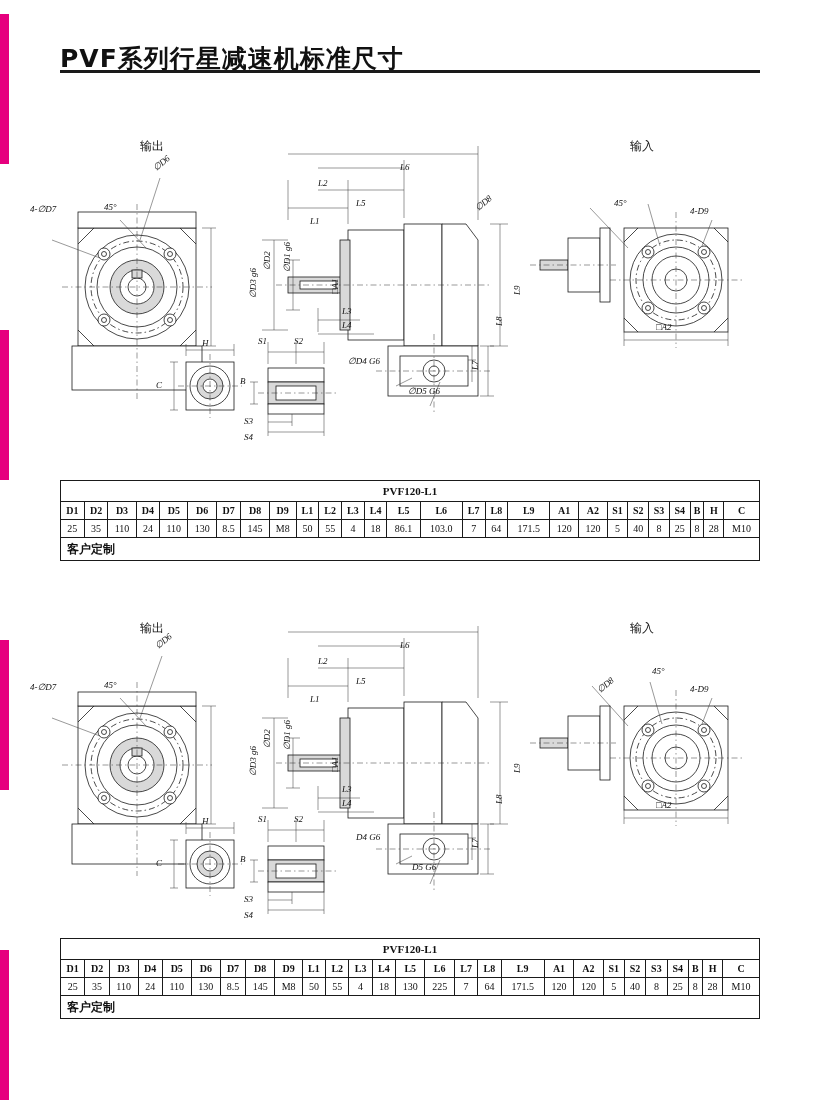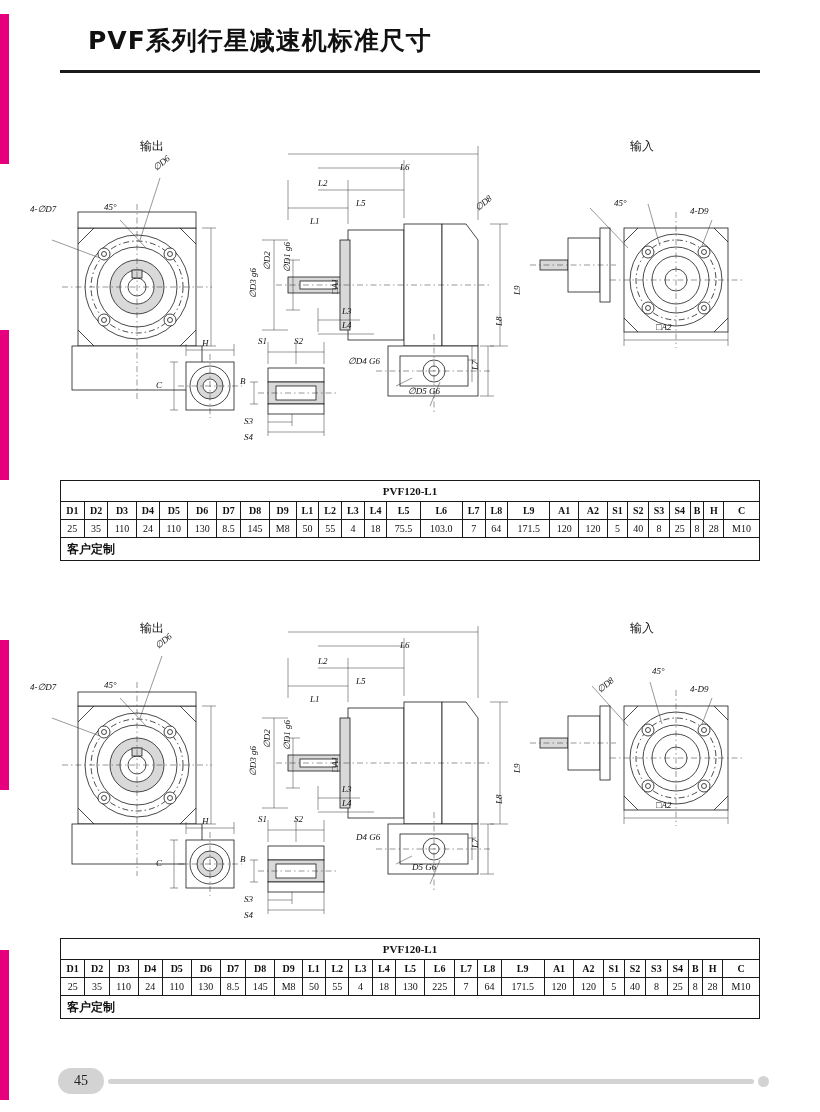--- a/index.html
+++ b/index.html
@@ -14,21 +14,21 @@
   
   .bleed{position:absolute;left:0;width:9px;background:#e6007e;}
   .bleed.b1{top:14px;height:150px;}
   .bleed.b2{top:330px;height:150px;}
   .bleed.b3{top:640px;height:150px;}
   .bleed.b4{top:950px;height:150px;}
 
   .page{position:absolute;left:0;top:0;width:820px;height:1112px;}
 
   
-  .title-wrap{position:absolute;left:60px;top:24px;width:700px;margin-left:28px;}
+  .title-wrap{position:absolute;left:60px;top:42px;width:700px;}
   .title{
     font-size:25px;font-weight:bold;letter-spacing:1px;
     font-family:"DejaVu Sans","Liberation Sans",sans-serif;
   }
   .title-rule{
     position:absolute;left:60px;top:70px;width:700px;height:3px;background:#1a1a1a;
   }
 
   
   .block{position:absolute;left:0;width:820px;}
@@ -350,21 +350,21 @@
       <td>24</td>
       <td>110</td>
       <td>130</td>
       <td>8.5</td>
       <td>145</td>
       <td>M8</td>
       <td>50</td>
       <td>55</td>
       <td>4</td>
       <td>18</td>
-      <td>75.5</td>
+      <td>86.1</td>
       <td>103.0</td>
       <td>7</td>
       <td>64</td>
       <td>171.5</td>
       <td>120</td>
       <td>120</td>
       <td>5</td>
       <td>40</td>
       <td>8</td>
       <td>25</td>
@@ -631,19 +631,14 @@
       <td>8</td>
       <td>28</td>
       <td>M10</td>
     </tr>
     <tr>
       <td class="note" colspan="27">客户定制</td>
     </tr>
   </tbody>
     </table>
 
-  <div class="footer">
-    <div class="pagebadge">45</div>
-    <div class="footrule"></div>
-    <div class="footdot"></div>
-  </div>
 
 </div>
 
 </body></html>

